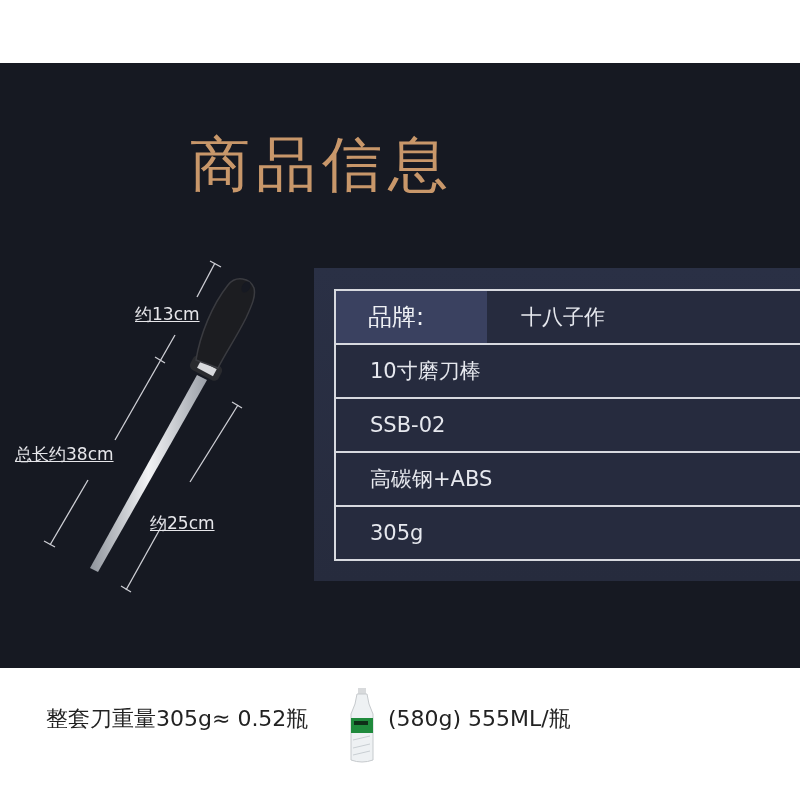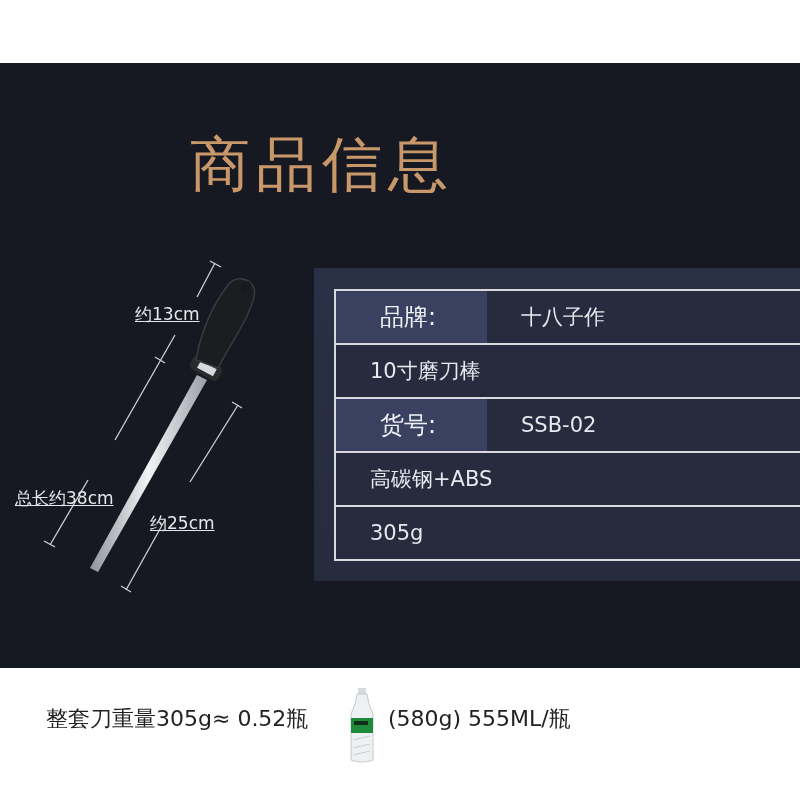--- a/index.html
+++ b/index.html
@@ -7,21 +7,21 @@
          font-family:"DejaVu Sans","Liberation Sans",sans-serif; }
   .dark { position:absolute; left:0; top:63px; width:800px; height:605px; background:#161922; }
   .title { position:absolute; left:0; top:128px; width:644px; text-align:center; font-size:60px;
            color:#c8976a; letter-spacing:6px; font-weight:300; line-height:72px; }
   .panel { position:absolute; left:314px; top:268px; width:486px; height:313px;
            background:linear-gradient(180deg,#2a3045 0%,#262b3d 100%); }
   .table { position:absolute; left:20px; top:21px; width:480px; border:2px solid #d7d9df; border-right:none; }
   .row { display:flex; height:52px; border-bottom:2px solid #d7d9df; }
   .row:last-child { border-bottom:none; }
   .lbl { width:151px; background:#3a4160; color:#eef0f4; font-size:24px; display:flex; align-items:center;
-         padding-left:44px; box-sizing:border-box; }
+         padding-left:32px; box-sizing:border-box; }
   .val { flex:1; background:#262b3e; color:#e6e8ee; font-size:21px; display:flex; align-items:center;
          padding-left:34px; box-sizing:border-box; }
   .rod { position:absolute; left:0; top:250px; width:310px; height:360px; }
   .dim { position:absolute; color:#e6e6ea; font-size:17px; white-space:nowrap;text-decoration:underline; }
   .footer { position:absolute; left:0; top:668px; width:800px; height:96px; background:#fff; }
   .ftxt { position:absolute; top:36px; font-size:22px; color:#222; white-space:nowrap; }
 </style>
 </head>
 <body>
 
@@ -54,34 +54,33 @@
   <polygon points="197,375 207,380 98,572 90,568" fill="url(#steel)"></polygon>
 
   <rect x="190" y="360" width="32" height="16" rx="5" fill="#2a2b2f" transform="rotate(28 206 368)"></rect>
   <rect x="198" y="364" width="18" height="8" fill="#d8d9dc" transform="rotate(28 206 368)"></rect>
 
   <path d="M196,360 C200,335 212,305 228,285 C236,275 250,278 254,288 C256,296 252,305 246,318 C236,338 226,352 218,368 Z" fill="#1c1d21" stroke="#3a3b40" stroke-width="1.5"></path>
   <ellipse cx="246" cy="287" rx="4" ry="6" fill="#161922" transform="rotate(30 246 287)"></ellipse>
 </svg>
 
 <div class="dim" style="left:135px; top:303px;">约13cm</div>
-<div class="dim" style="left:15px; top:443px;margin-top:44px;">总长约38cm</div>
+<div class="dim" style="left:15px; top:443px;">总长约38cm</div>
 <div class="dim" style="left:150px; top:492px;margin-top:20px;">约25cm</div>
 
 <div class="panel">
   <div class="table">
     <div class="row">
       <div class="lbl">品牌:</div>
       <div class="val">十八子作</div>
     </div>
     <div class="row">
       <div class="val">10寸磨刀棒</div>
     </div>
     <div class="row">
-      <div class="lbl">货号:</div>
       <div class="val">SSB-02</div>
     </div>
     <div class="row">
       <div class="val">高碳钢+ABS</div>
     </div>
     <div class="row">
       <div class="val">305g</div>
     </div>
   </div>
 </div>

